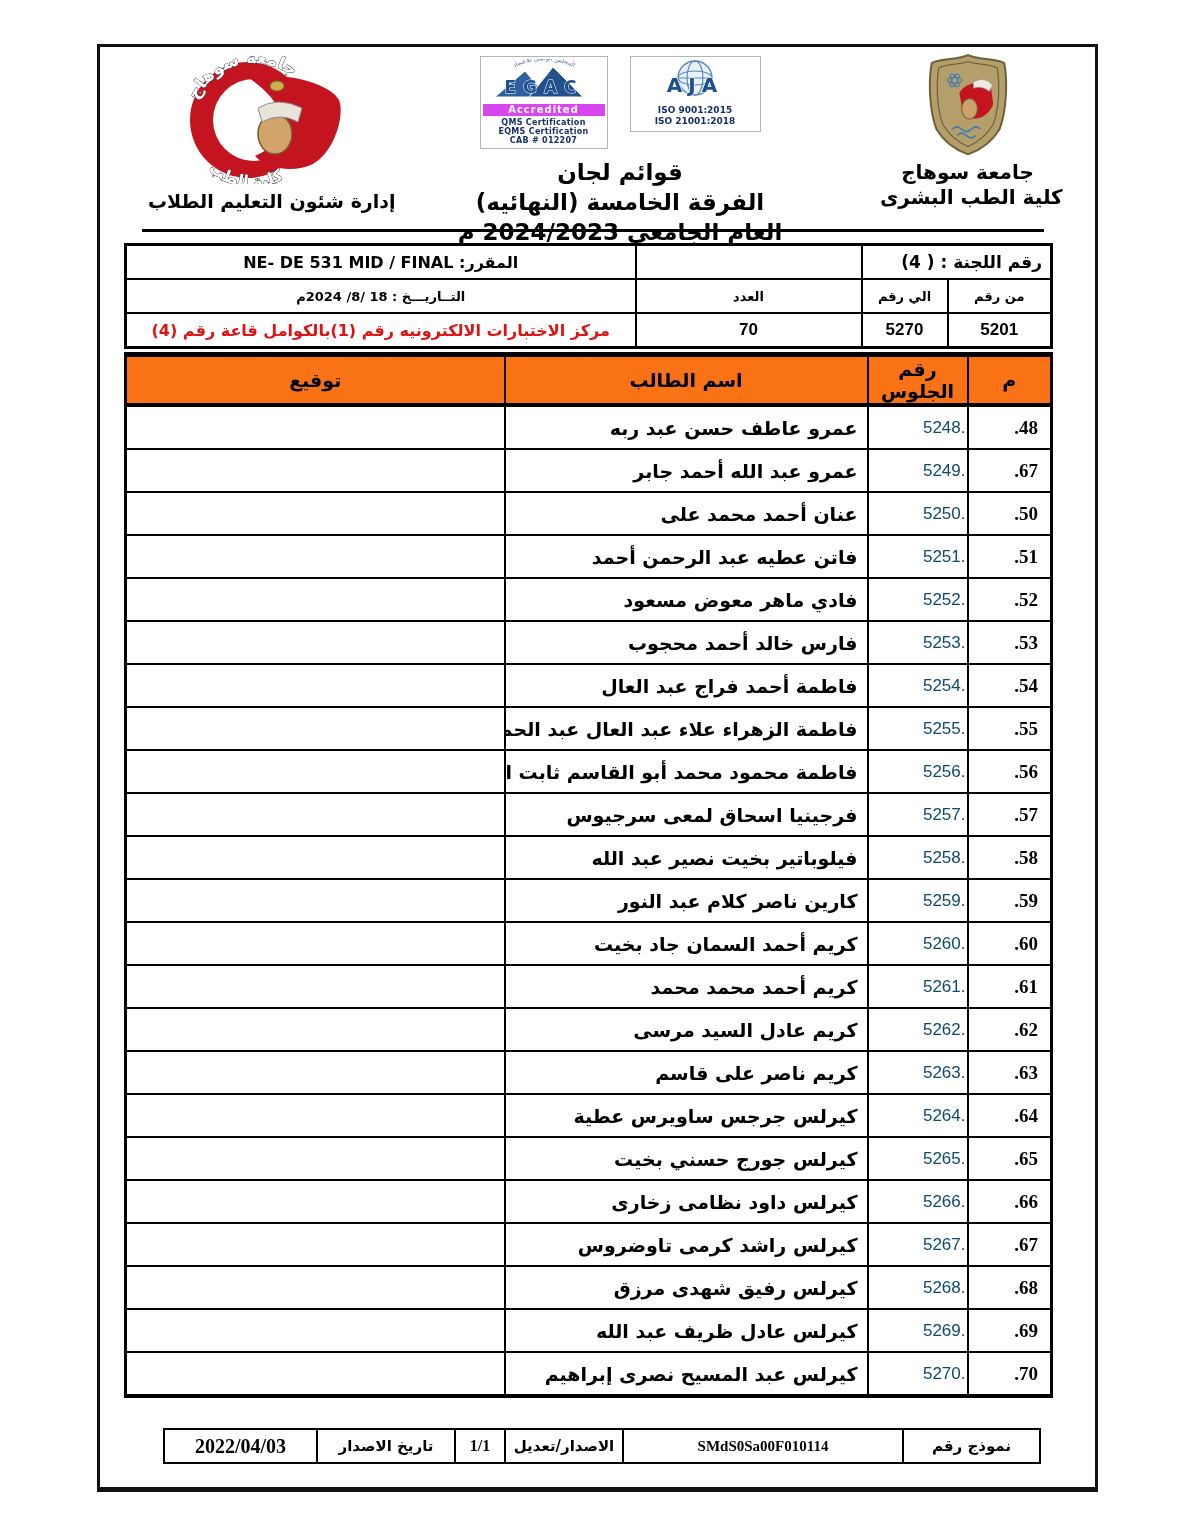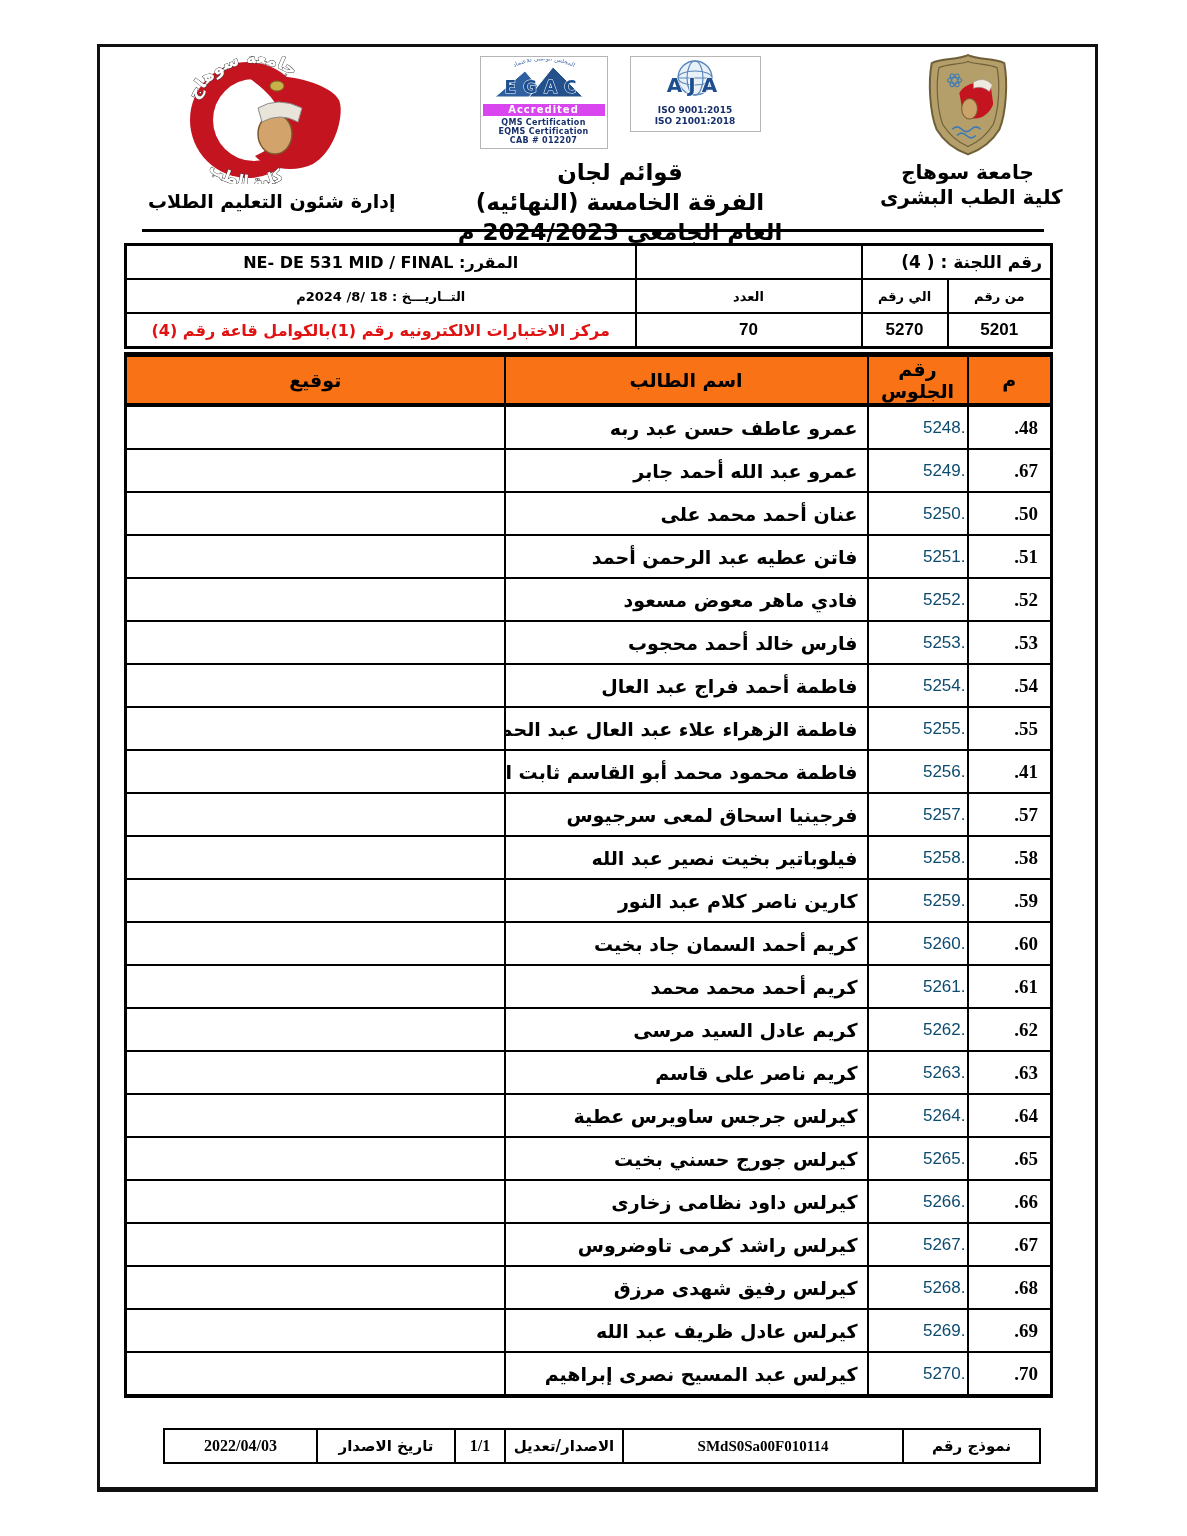--- a/index.html
+++ b/index.html
@@ -223,21 +223,21 @@
           <td class="c-name">فاطمة أحمد فراج عبد العال</td>
           <td class="c-sign"></td>
         </tr>
         <tr>
           <td class="c-index">55.</td>
           <td class="c-seat">5255.</td>
           <td class="c-name">فاطمة الزهراء علاء عبد العال عبد الحميد</td>
           <td class="c-sign"></td>
         </tr>
         <tr>
-          <td class="c-index">41.</td>
+          <td class="c-index">56.</td>
           <td class="c-seat">5256.</td>
           <td class="c-name">فاطمة محمود محمد أبو القاسم ثابت الشريف</td>
           <td class="c-sign"></td>
         </tr>
         <tr>
           <td class="c-index">57.</td>
           <td class="c-seat">5257.</td>
           <td class="c-name">فرجينيا اسحاق لمعى سرجيوس</td>
           <td class="c-sign"></td>
         </tr>
@@ -331,17 +331,17 @@
         <col style="width:138px">
         <col>
       </colgroup>
     <tbody>
         <tr>
       <td>نموذج رقم</td>
       <td class="lat">SMdS0Sa00F010114</td>
       <td>الاصدار/تعديل</td>
       <td class="lat" style="font-size:16px;">1/1</td>
       <td>تاريخ الاصدار</td>
-      <td class="lat" style="font-size:16px;">2022/04/03</td>
+      <td class="lat" style="font-size:20px;">2022/04/03</td>
     </tr>
   </tbody>
     </table>
 </div>
 
 </body></html>

